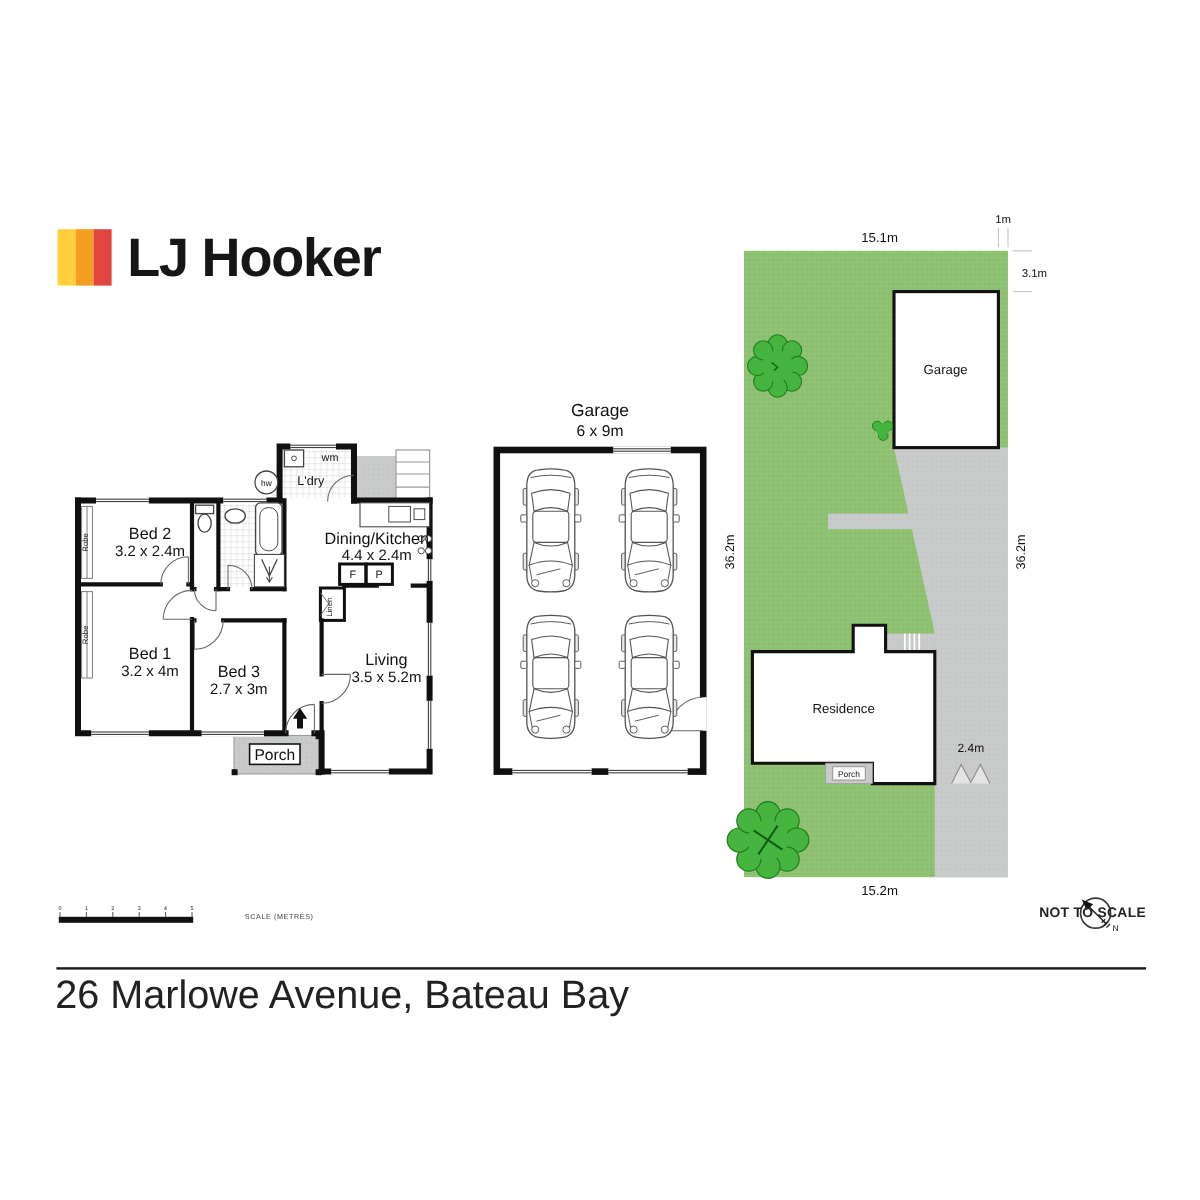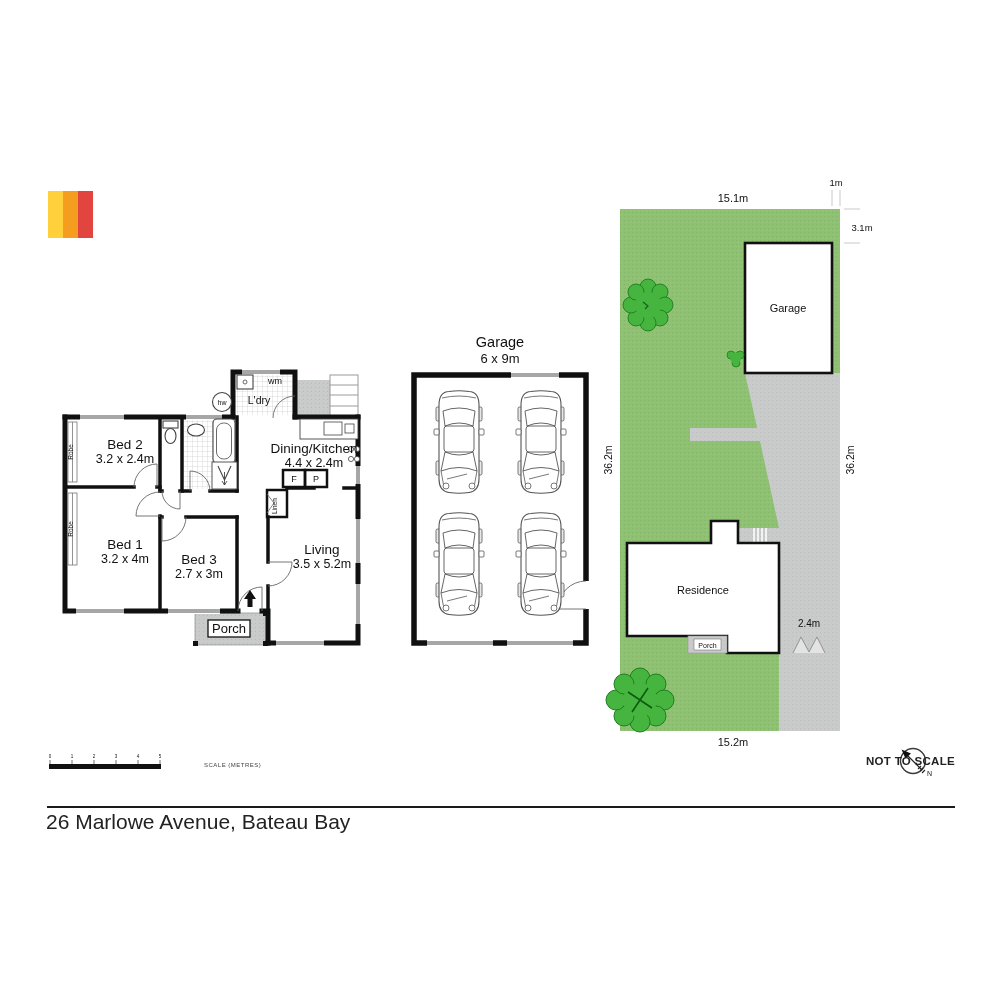--- a/index.html
+++ b/index.html
@@ -10,32 +10,33 @@
   #logo{left:48px;top:191px;display:flex;align-items:center;}
   .stripe{width:15px;height:47px;}
   #logo-text{margin-left:13px;font-size:45px;font-weight:700;color:#161616;letter-spacing:-1px;line-height:47px;}
   
   svg text{font-family:"Liberation Sans",sans-serif;fill:#111;}
   
   #disc1,#disc2{left:47px;font-size:10.5px;color:#3a3a3a;line-height:12px;}
   #disc1{top:780px;} #disc2{top:792px;}
   #nts{right:45px;top:755px;font-size:11.5px;font-weight:700;color:#222;letter-spacing:.3px;}
   #rule{left:47px;top:806px;width:908px;height:2px;background:#1a1a1a;}
-  #address{left:46px;top:810px;font-size:21px;color:#222;}
+  #address{left:46px;top:810px;font-size:33px;color:#222;}
   #scale-caption{left:204px;top:762px;font-size:6px;letter-spacing:.5px;color:#444;}
 </style>
 </head>
 <body>
 
 <div id="canvas">
 
   <div class="abs" id="logo">
     <div class="stripe" id="stripe-yellow" style="background: rgb(255, 208, 60);"></div>
     <div class="stripe" id="stripe-orange" style="background: rgb(245, 157, 30);"></div>
     <div class="stripe" id="stripe-red" style="background: rgb(226, 69, 63);"></div>
+    <div id="logo-text">LJ Hooker</div>
   </div>
 
   <svg class="abs" style="left:62px;top:366px" width="300" height="282" viewBox="0 0 300 282">
     <defs>
       <pattern id="tile" width="5" height="5" patternUnits="userSpaceOnUse">
         <path d="M0,0H5 M0,0V5" stroke="#c9c9c9" stroke-width="0.7" fill="none"></path>
       </pattern>
       <pattern id="stipple" width="4" height="4" patternUnits="userSpaceOnUse">
         <rect width="4" height="4" fill="#c9cbcb"></rect>
         <rect x="1" y="1" width="1" height="1" fill="#b9bbbb"></rect>

